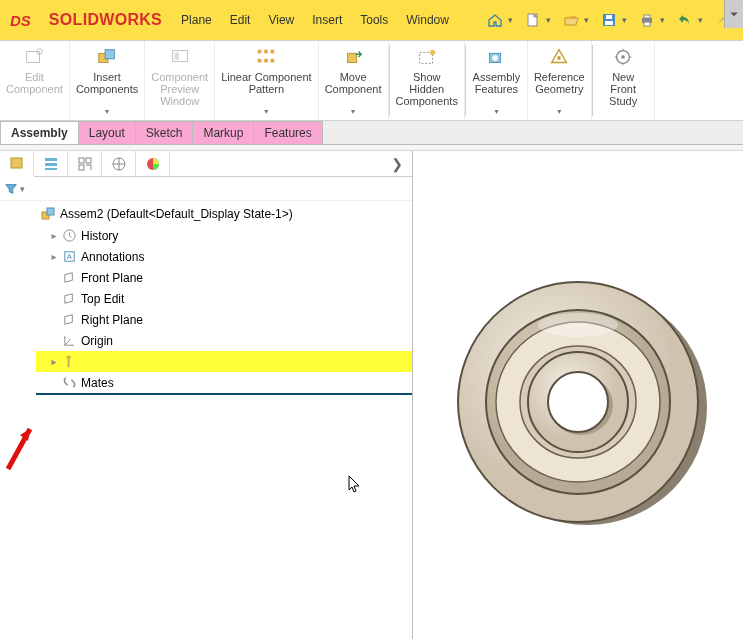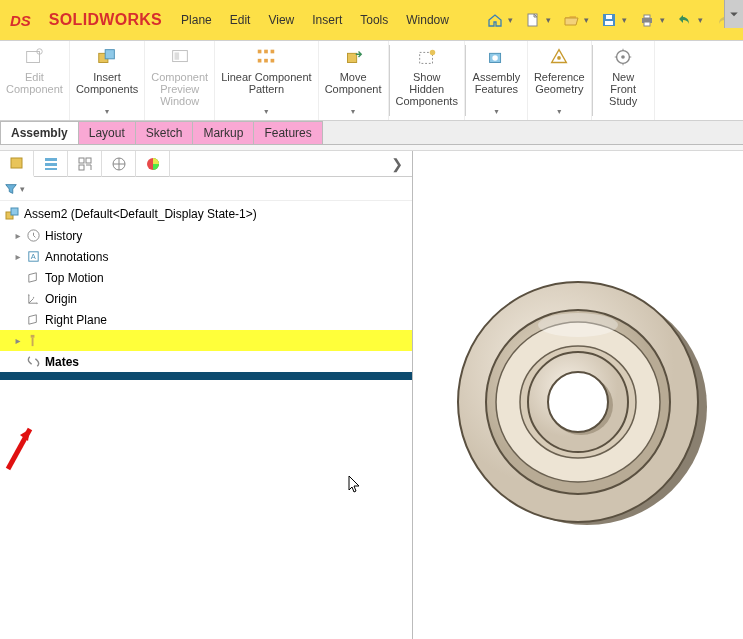--- a/index.html
+++ b/index.html
@@ -38,29 +38,29 @@
   .sbtabs { height: 26px; display: flex; align-items: center; border-bottom: 1px solid #ccc; }
   .sbtab { width: 34px; height: 26px; display: flex; align-items: center; justify-content: center; border-right: 1px solid #ddd; }
   .sbtab.active { background: #fff; border-bottom: 2px solid #fff; margin-bottom: -1px; }
   .sbtab svg { width: 16px; height: 16px; }
   .sbexpand { margin-left: auto; width: 30px; text-align: center; font-size: 14px; color: #666; }
 
   .filterbar { height: 24px; display: flex; align-items: center; padding: 0 4px; border-bottom: 1px solid #eee; }
   .filterbar svg { width: 14px; height: 14px; }
   .filterbar .fd { font-size: 9px; color:#777; margin-left:2px;}
 
-  .treearea { padding: 2px 0; }
+  .treearea { padding: 2px 0; margin-left: 36px; }
   .troot { display: flex; align-items: center; padding: 3px 4px; }
   .troot svg { width:16px; height:16px; margin-right:4px;}
   .trow { display: flex; align-items: center; padding: 3px 2px 3px 12px; white-space: nowrap; overflow:hidden;}
   .trow .tw { width: 12px; text-align: center; color: #888; font-size: 10px; }
   .trow .ticon2 { width: 18px; display: flex; align-items: center; justify-content: center; margin-right: 3px;}
   .trow .ticon2 svg { width: 15px; height: 15px; }
   .trow.hl { background: #ffff3a; }
-  .trow.sel-bot { border-bottom:8px solid #0c4a6e;font-weight:bold; }
+  .trow.sel-bot { border-bottom:2px solid #0c4a6e; }
 
   .arrow-annot { position: absolute; left: -2px; top: 270px; pointer-events:none;}
   .arrow-annot svg { width: 50px; height: 50px; }
 
   .cursor { position:absolute; left:347px; top:323px; }
   .cursor svg { width:16px; height:20px; }
 </style>
 </head>
 <body>
 
@@ -329,40 +329,49 @@
           </span>
         <span>Annotations</span>
       </div>
       <div class="trow">
         <span class="tw"></span>
         <span class="ticon2">
             <svg viewBox="0 0 16 16">
               <path d="M3 5l8-2v8l-8 2z" fill="none" stroke="#888"></path>
             </svg>
           </span>
-        <span>Top Motion</span>
+        <span>Front Plane</span>
+      </div>
+      <div class="trow">
+        <span class="tw"></span>
+        <span class="ticon2">
+            <svg viewBox="0 0 16 16">
+              <path d="M3 5l8-2v8l-8 2z" fill="none" stroke="#888"></path>
+            </svg>
+          </span>
+        <span>Top Edit</span>
+      </div>
+      <div class="trow">
+        <span class="tw"></span>
+        <span class="ticon2">
+            <svg viewBox="0 0 16 16">
+              <path d="M3 5l8-2v8l-8 2z" fill="none" stroke="#888"></path>
+            </svg>
+          </span>
+        <span>Right Plane</span>
       </div>
       <div class="trow">
         <span class="tw"></span>
         <span class="ticon2">
             <svg viewBox="0 0 16 16">
               <path d="M3 13V5M3 13h8M3 13l5-5" stroke="#888" fill="none"></path>
               <path d="M3 3l-1 2h2zM13 13l-2-1v2zM9 7l-2 1 1-2z" fill="#888"></path>
             </svg>
           </span>
         <span>Origin</span>
-      </div>
-      <div class="trow">
-        <span class="tw"></span>
-        <span class="ticon2">
-            <svg viewBox="0 0 16 16">
-              <path d="M3 5l8-2v8l-8 2z" fill="none" stroke="#888"></path>
-            </svg>
-          </span>
-        <span>Right Plane</span>
       </div>
       <div class="trow hl">
         <span class="tw">▸</span>
         <span class="ticon2">
             <svg viewBox="0 0 16 16">
               <rect x="5" y="2" width="4" height="3" fill="#c8a858"></rect>
               <rect x="6" y="5" width="2" height="9" fill="#c8a858"></rect>
             </svg>
           </span>
       </div>

